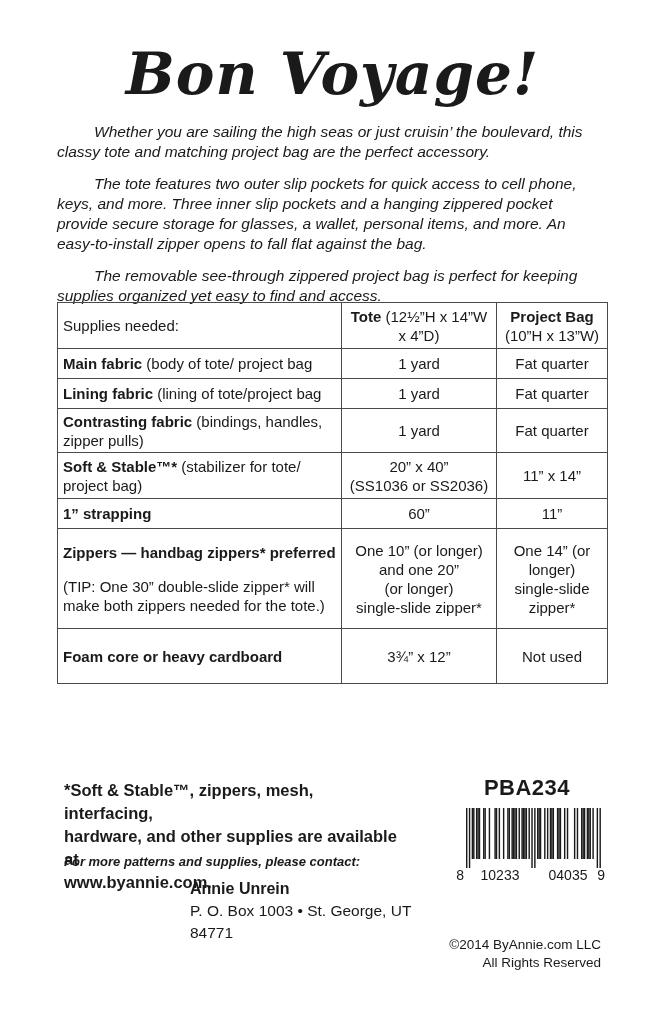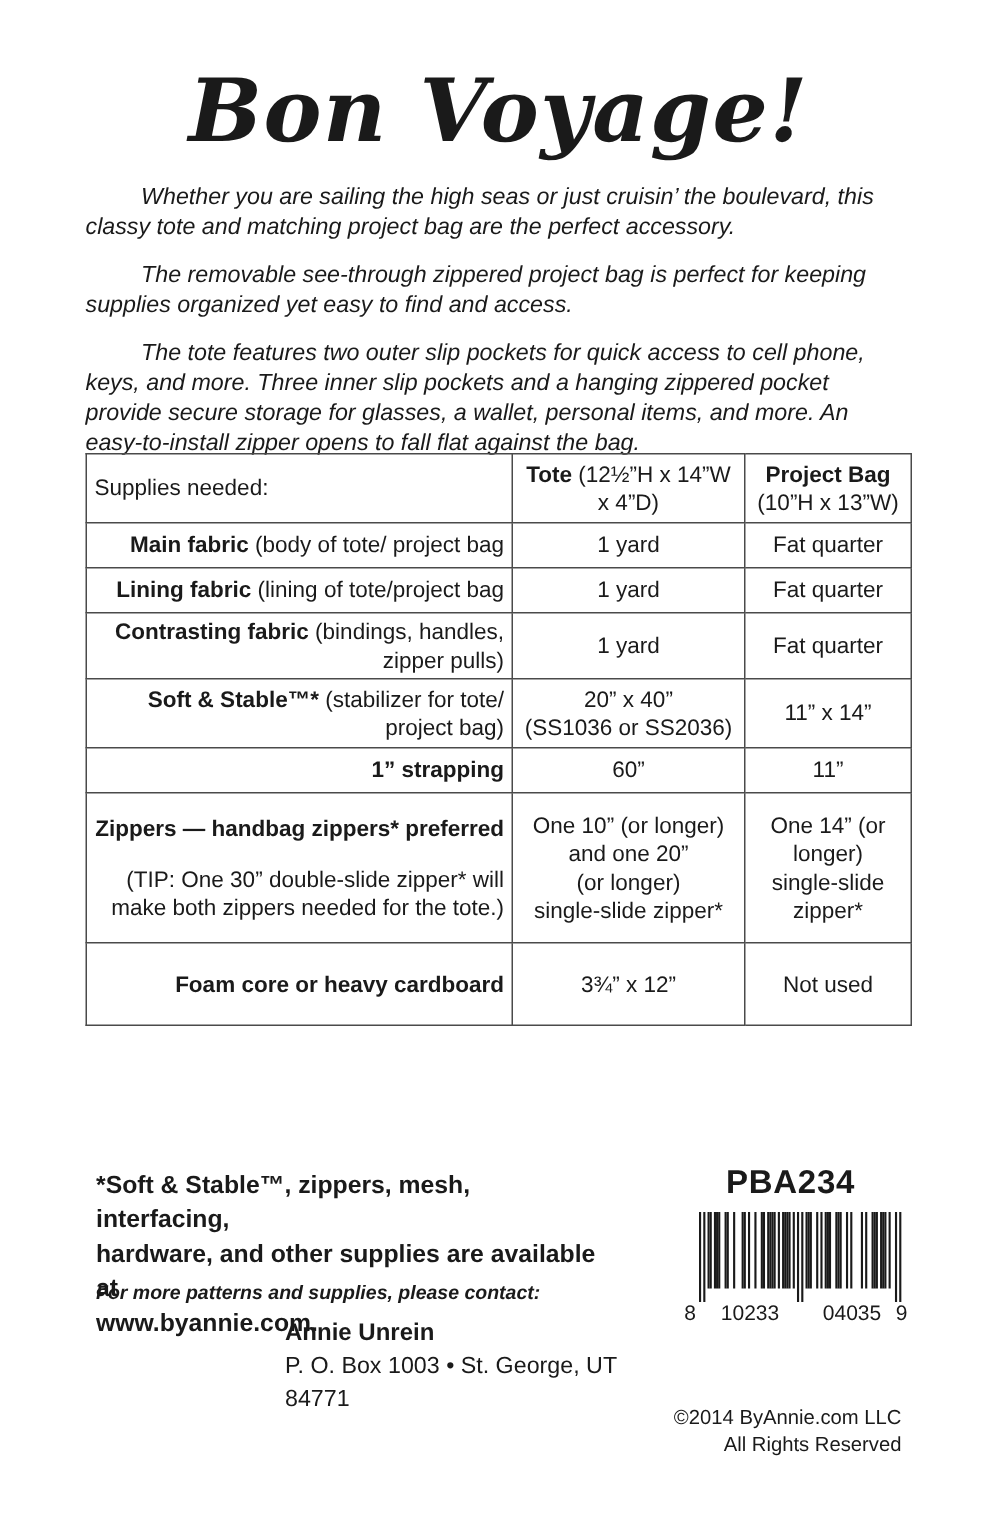--- a/index.html
+++ b/index.html
@@ -21,21 +21,21 @@
   table.sup td,table.sup th{
     border:1px solid #4a4a4a;font-size:15px;line-height:19px;
     padding:2px 5px;vertical-align:middle;font-weight:normal;color:#1a1a1a;
   }
   td.corner{
     border:none;border-bottom:1px solid #4a4a4a;vertical-align:bottom;
     font-weight:bold;font-size:16px;padding:0 0 6px 2px;
   }
   th.colhead{text-align:center;}
   th.colhead b{font-weight:bold;}
-  td.item{text-align:right;padding-left:8px;}
+  td.item{text-align:left;padding-left:8px;}
   td.item b{font-weight:bold;}
   td.val{text-align:center;white-space:pre-line;}
   .tip{margin-top:15px;}
 
   .footnote{
     position:absolute;top:779px;left:64px;width:340px;
     font-weight:bold;font-size:16.5px;line-height:23px;white-space:pre-line;
   }
   .contact-heading{
     position:absolute;top:854px;left:64px;font-weight:bold;font-style:italic;
@@ -68,22 +68,22 @@
 </style>
 </head>
 <body>
 
 <div class="page">
 
   <div class="title">Bon Voyage!</div>
 
   <div class="intro">
     <p>Whether you are sailing the high seas or just cruisin’ the boulevard, this classy tote and matching project bag are the perfect accessory.</p>
+    <p>The tote features two outer slip pockets for quick access to cell phone, keys, and more. Three inner slip pockets and a hanging zippered pocket provide secure storage for glasses, a wallet, personal items, and more. An easy-to-install zipper opens to fall flat against the bag.</p>
     <p>The removable see-through zippered project bag is perfect for keeping supplies organized yet easy to find and access.</p>
-    <p>The tote features two outer slip pockets for quick access to cell phone, keys, and more. Three inner slip pockets and a hanging zippered pocket provide secure storage for glasses, a wallet, personal items, and more. An easy-to-install zipper opens to fall flat against the bag.</p>
   </div>
 
   <div class="supplies">
     <table class="sup">
       <colgroup>
           <col style="width:284px">
           <col style="width:155px">
           <col style="width:111px">
         </colgroup>
       <tbody>

